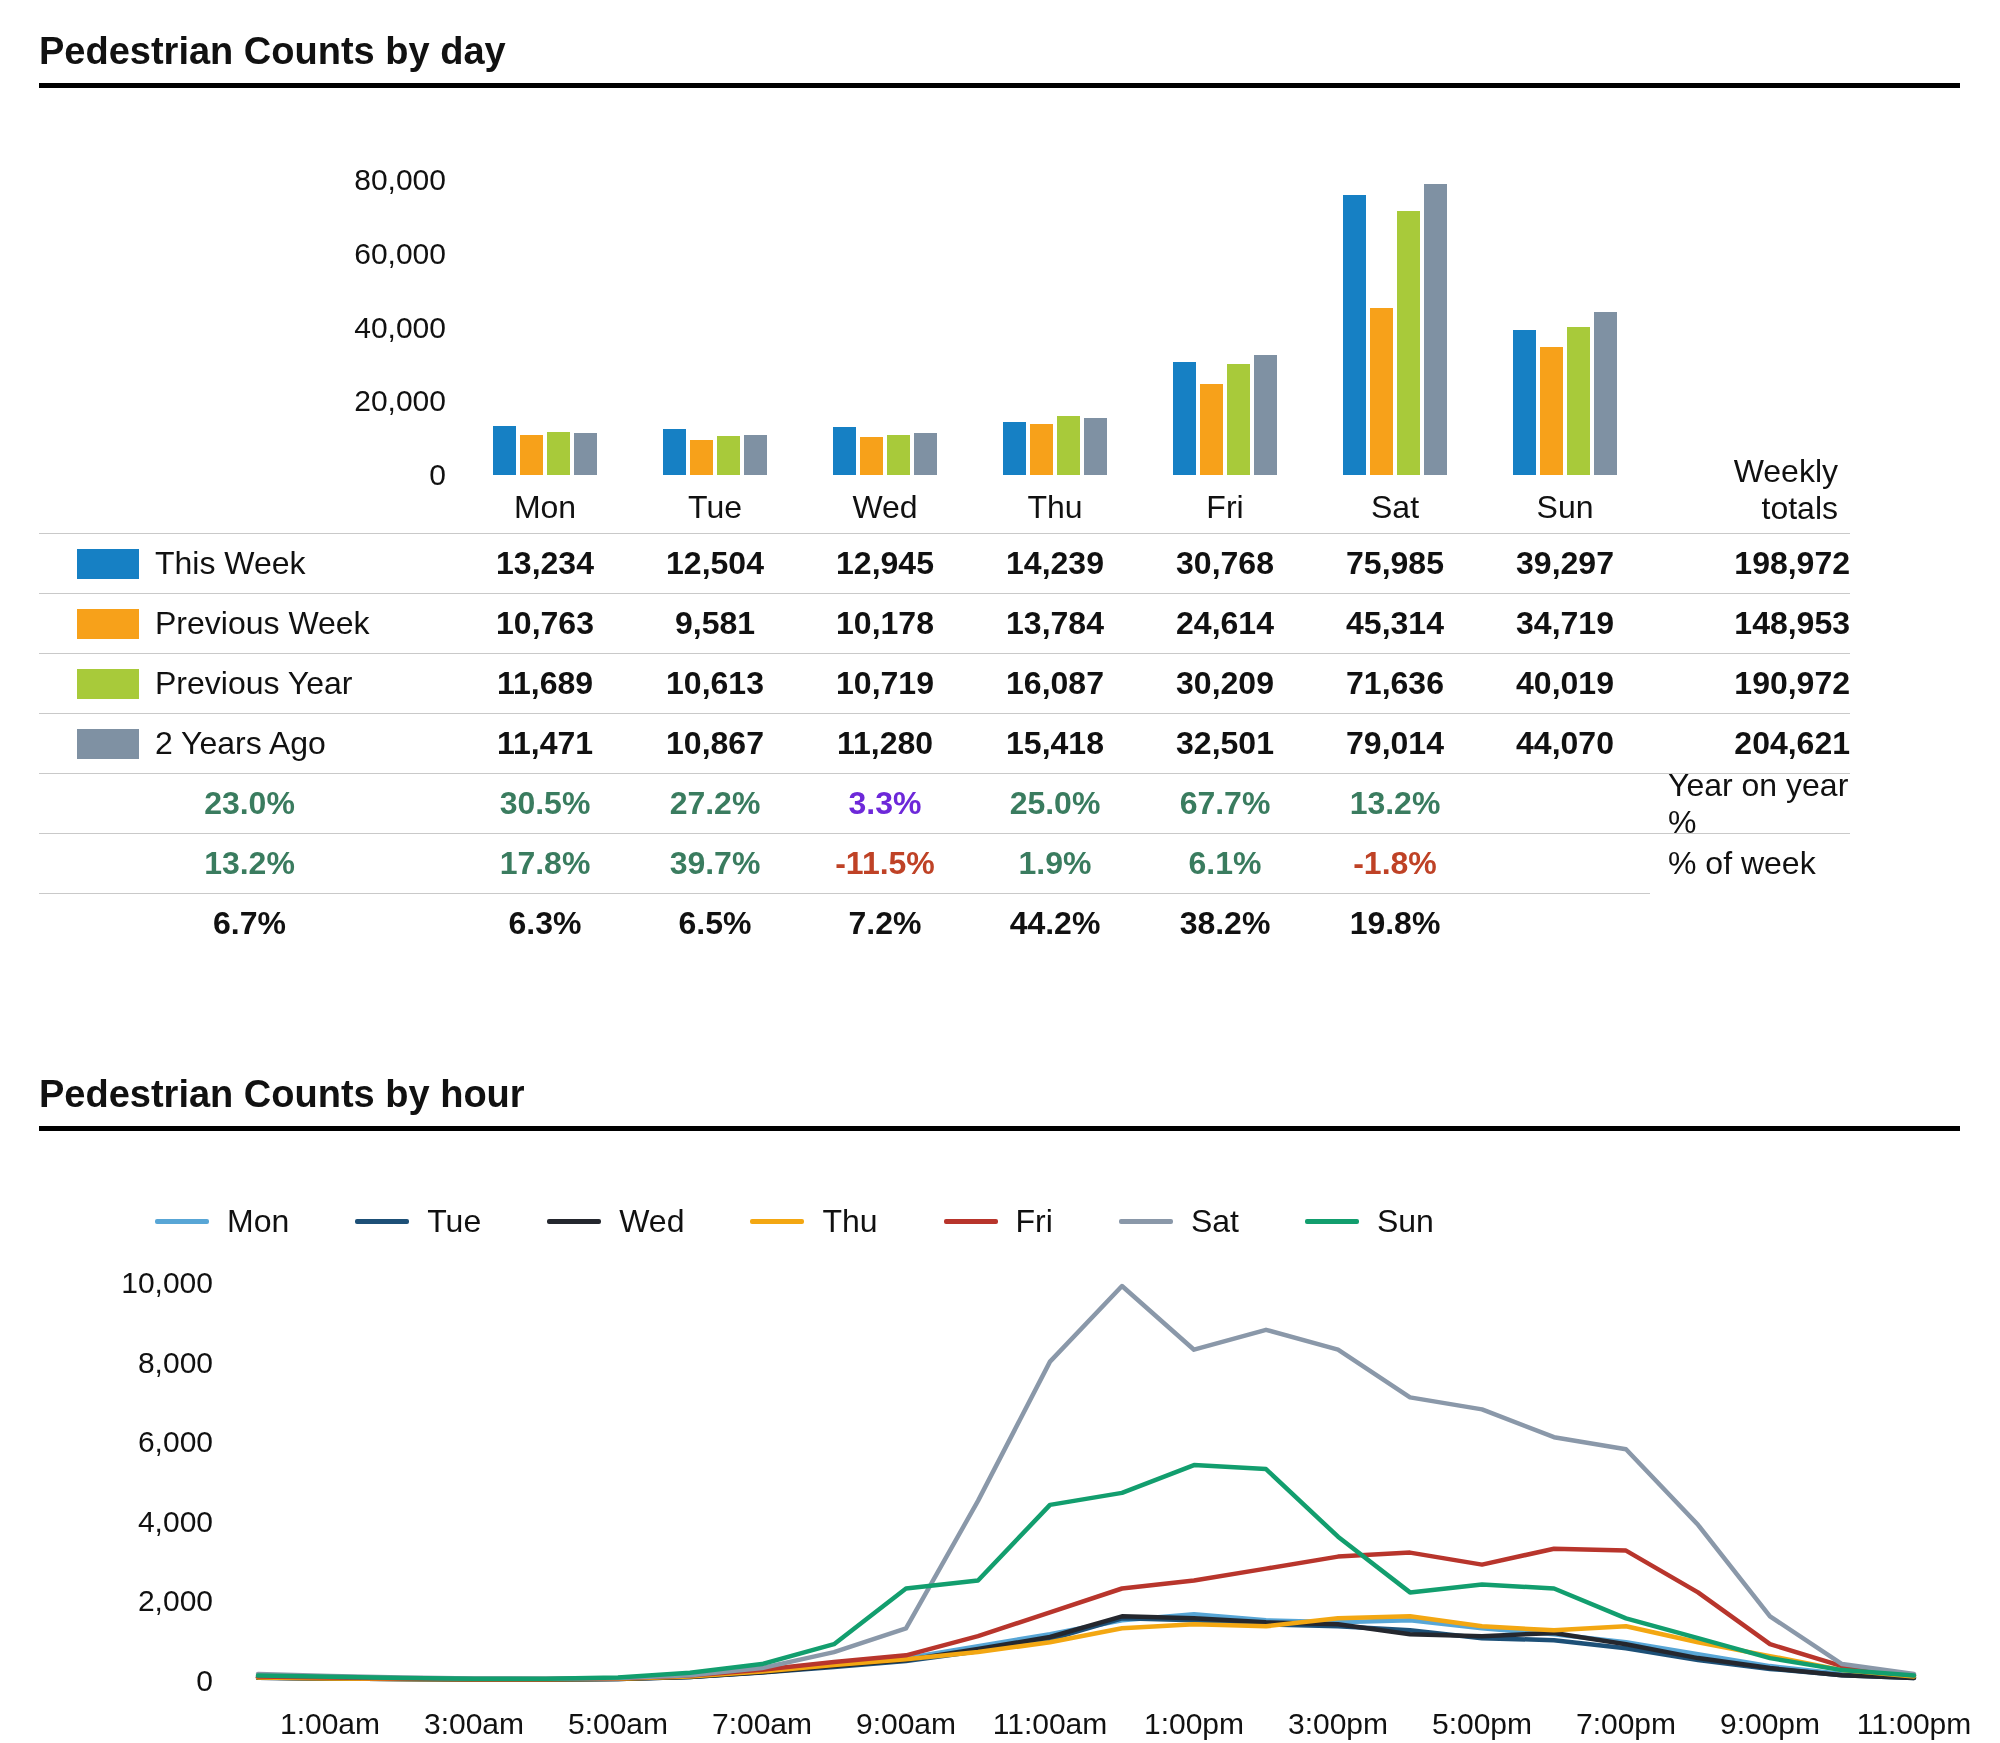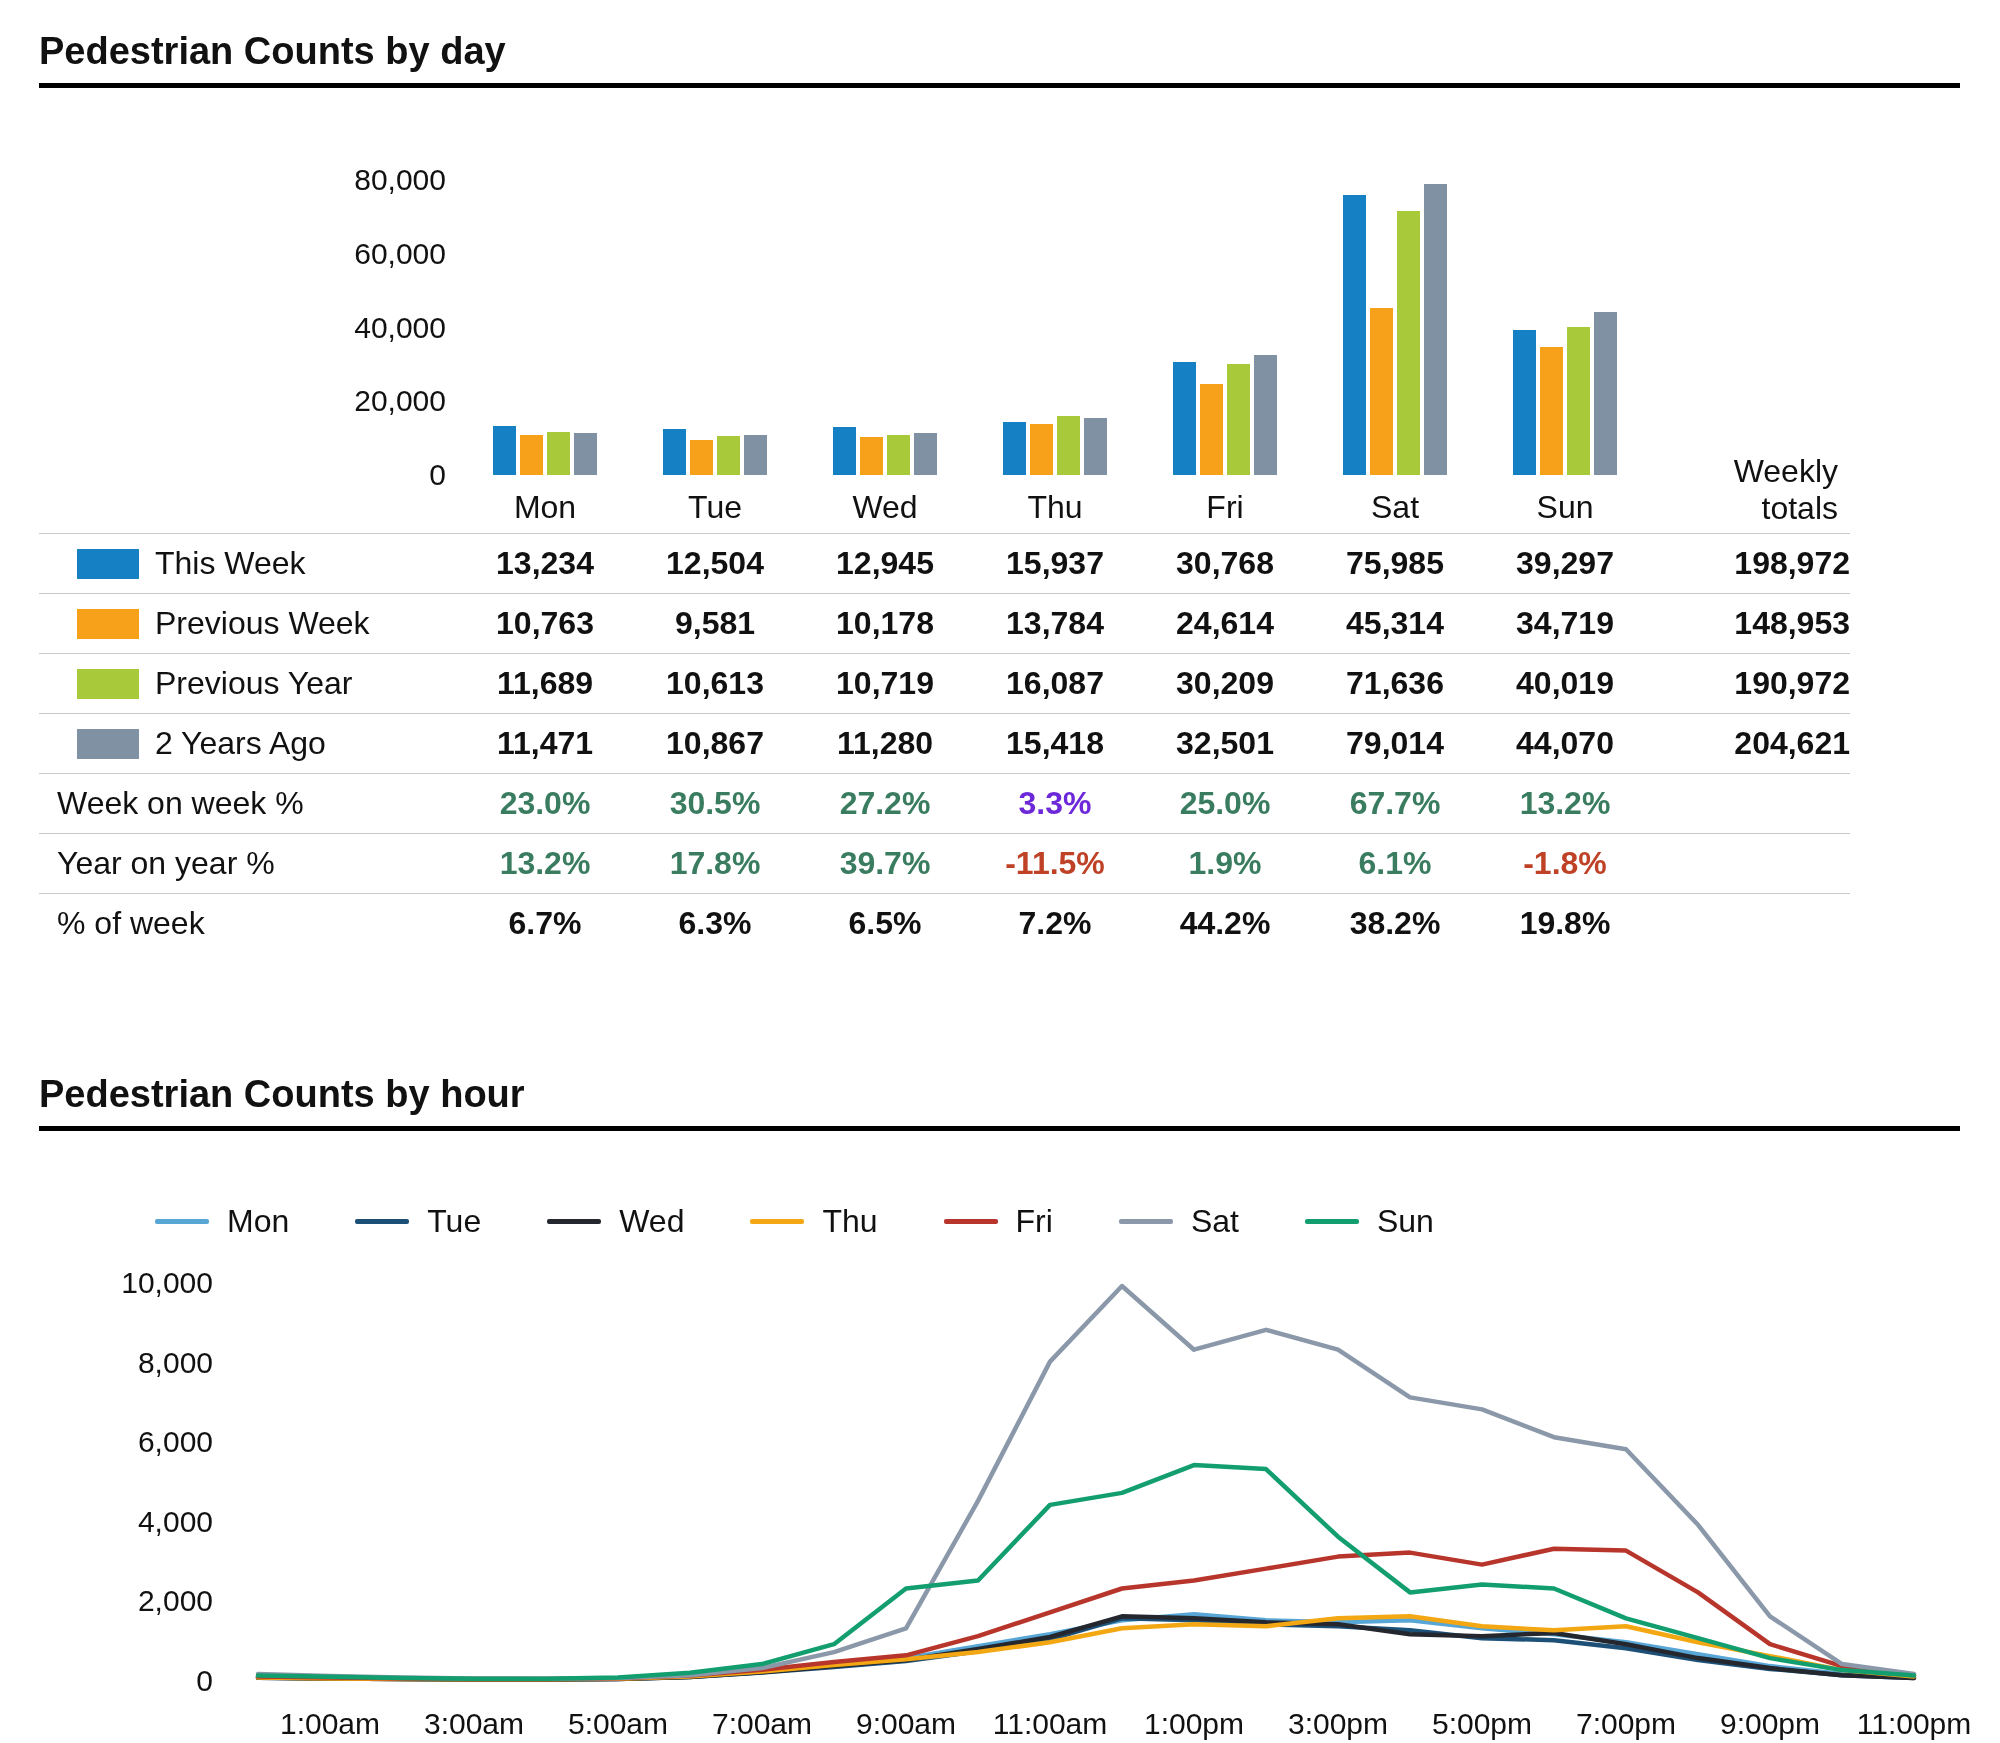--- a/index.html
+++ b/index.html
@@ -130,21 +130,21 @@
           <div class="d-wt-in">Weekly
 totals</div>
         </div>
         <div class="d-cell d-row d-legend">
           <span class="swatch" style="background: rgb(22, 128, 196);"></span>
           <span class="leg-text">This Week</span>
         </div>
         <div class="d-cell d-row d-val">13,234</div>
         <div class="d-cell d-row d-val">12,504</div>
         <div class="d-cell d-row d-val">12,945</div>
-        <div class="d-cell d-row d-val">15,937</div>
+        <div class="d-cell d-row d-val">14,239</div>
         <div class="d-cell d-row d-val">30,768</div>
         <div class="d-cell d-row d-val">75,985</div>
         <div class="d-cell d-row d-val">39,297</div>
         <div class="d-cell d-row d-total">198,972</div>
         <div class="d-cell d-row d-legend">
           <span class="swatch" style="background: rgb(247, 161, 26);"></span>
           <span class="leg-text">Previous Week</span>
         </div>
         <div class="d-cell d-row d-val">10,763</div>
         <div class="d-cell d-row d-val">9,581</div>
@@ -171,21 +171,20 @@
           <span class="leg-text">2 Years Ago</span>
         </div>
         <div class="d-cell d-row d-val">11,471</div>
         <div class="d-cell d-row d-val">10,867</div>
         <div class="d-cell d-row d-val">11,280</div>
         <div class="d-cell d-row d-val">15,418</div>
         <div class="d-cell d-row d-val">32,501</div>
         <div class="d-cell d-row d-val">79,014</div>
         <div class="d-cell d-row d-val">44,070</div>
         <div class="d-cell d-row d-total">204,621</div>
-        <div class="d-cell d-row d-plabel">Week on week %</div>
         <div class="d-cell d-row d-val" style="color: rgb(58, 124, 95);">23.0%</div>
         <div class="d-cell d-row d-val" style="color: rgb(58, 124, 95);">30.5%</div>
         <div class="d-cell d-row d-val" style="color: rgb(58, 124, 95);">27.2%</div>
         <div class="d-cell d-row d-val" style="color: #6d28d9;">3.3%</div>
         <div class="d-cell d-row d-val" style="color: rgb(58, 124, 95);">25.0%</div>
         <div class="d-cell d-row d-val" style="color: rgb(58, 124, 95);">67.7%</div>
         <div class="d-cell d-row d-val" style="color: rgb(58, 124, 95);">13.2%</div>
         <div class="d-cell d-row"></div>
         <div class="d-cell d-row d-plabel">Year on year %</div>
         <div class="d-cell d-row d-val" style="color: rgb(58, 124, 95);">13.2%</div>

